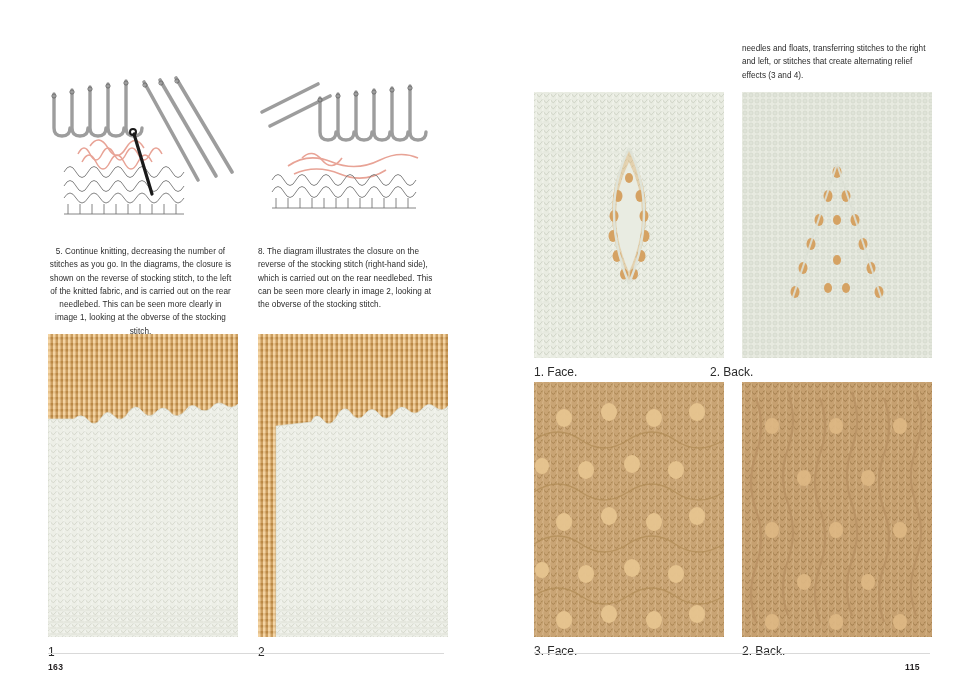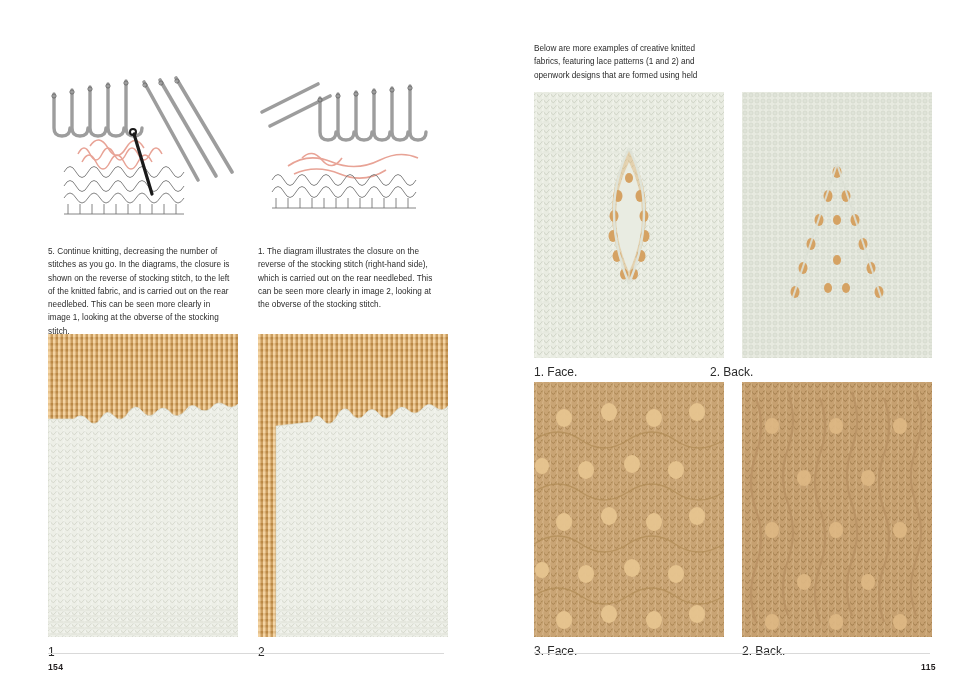--- a/index.html
+++ b/index.html
@@ -48,42 +48,42 @@
   }
   .folio {
     position: absolute;
     bottom: 28px;
     font-size: 8.6px;
     font-weight: bold;
     color: #231f20;
     letter-spacing: 0.04em;
   }
   .folio-left { left: 48px; }
-  .folio-right { right: 44px; text-align: center; }
+  .folio-right { right: 60px; text-align: center; }
   .rule {
     position: absolute;
     bottom: 46px;
     height: 1px;
     background: #d9d9d9;
   }
   .rule-left { left: 48px; width: 396px; }
   .rule-right { left: 534px; width: 396px; }
 
   
   .diagram-wrap {
     position: absolute;
     top: 76px;
   }
   .diagram-a { left: 48px; width: 190px; height: 150px; }
   .diagram-b { left: 258px; width: 190px; height: 150px; }
 
   .diagram-svg { display: block; }
 
   
-  .cap-a { position: absolute; top: 245px; left: 48px; width: 185px; }
+  .cap-a { position: absolute; top: 245px; left: 48px; width: 185px; text-align: center; }
   .cap-b { position: absolute; top: 245px; left: 258px; width: 186px; }
 
   
   .photo {
     position: absolute;
     overflow: hidden;
     background: #cfcfcf;
   }
   .photo-1 { top: 334px; left: 48px; width: 190px; height: 303px; }
   .photo-2 { top: 334px; left: 258px; width: 190px; height: 303px; }
@@ -208,21 +208,21 @@
         <g stroke="#777" stroke-width="0.9" fill="none">
           <path d="M14,104 q6,-11 12,0 q6,11 12,0 q6,-11 12,0 q6,11 12,0 q6,-11 12,0 q6,11 12,0 q6,-11 12,0 q6,11 12,0 q6,-11 12,0 q6,11 12,0 q6,-11 12,0 q6,11 12,0"></path>
           <path d="M14,116 q6,-11 12,0 q6,11 12,0 q6,-11 12,0 q6,11 12,0 q6,-11 12,0 q6,11 12,0 q6,-11 12,0 q6,11 12,0 q6,-11 12,0 q6,11 12,0 q6,-11 12,0 q6,11 12,0"></path>
           <path d="M18,122 l0,10 M30,122 l0,10 M42,122 l0,10 M54,122 l0,10 M66,122 l0,10 M78,122 l0,10 M90,122 l0,10 M102,122 l0,10 M114,122 l0,10 M126,122 l0,10 M138,122 l0,10 M150,122 l0,10"></path>
           <path d="M14,132 l144,0"></path>
         </g>
       </svg>
     </div>
 
     <div class="caption cap-a">5. Continue knitting, decreasing the number of stitches as you go. In the diagrams, the closure is shown on the reverse of stocking stitch, to the left of the knitted fabric, and is carried out on the rear needlebed. This can be seen more clearly in image 1, looking at the obverse of the stocking stitch.</div>
-    <div class="caption cap-b">1. The diagram illustrates the closure on the reverse of the stocking stitch (right-hand side), which is carried out on the rear needlebed. This can be seen more clearly in image 2, looking at the obverse of the stocking stitch.</div>
+    <div class="caption cap-b">8. The diagram illustrates the closure on the reverse of the stocking stitch (right-hand side), which is carried out on the rear needlebed. This can be seen more clearly in image 2, looking at the obverse of the stocking stitch.</div>
 
     <div class="photo photo-1">
       <div class="knit-base knit-tan"></div>
       <svg width="190" height="303" viewBox="0 0 190 303" style="position:absolute;inset:0;">
         <defs>
           <pattern id="creamknit1" width="7" height="6" patternUnits="userSpaceOnUse">
             <rect width="7" height="6" fill="#edefe7"></rect>
             <path d="M0,3 q1.75,-3.2 3.5,0 q1.75,3.2 3.5,0" stroke="#d2d6ca" stroke-width="0.9" fill="none"></path>
             <path d="M1.6,0 q1.9,2.6 0,6" stroke="#f7f8f3" stroke-width="0.7" fill="none"></path>
           </pattern>
@@ -255,26 +255,26 @@
                  q-7,13 -14,4 q-7,-9 -12,2 Z" fill="url(#creamknit2)" stroke="#d7dacf" stroke-width="0.6"></path>
         <rect x="18" y="272" width="172" height="31" fill="url(#creamknit2)" opacity="0.95"></rect>
         <g stroke="#cdd1c5" stroke-width="0.6" opacity="0.8">
           <path d="M18,276 L190,276 M18,282 L190,282 M18,288 L190,288 M18,294 L190,294 M18,300 L190,300"></path>
         </g>
       </svg>
     </div>
     <div class="figcap num-2">2</div>
 
     <div class="rule rule-left"></div>
-    <div class="folio folio-left">154</div>
+    <div class="folio folio-left">163</div>
   </div>
 
   <div class="page page-right"></div>
 
-  <div class="intro intro-col-1">Below are more examples of creative knitted fabrics, featuring lace patterns (1 and 2) and openwork designs that are formed using held</div>
+  <div class="intro intro-col-2">needles and floats, transferring stitches to the right and left, or stitches that create alternating relief effects (3 and 4).</div>
 
   <div class="rphoto rp1">
     <svg width="190" height="266" viewBox="0 0 190 266">
       <defs>
         <pattern id="rknit1" width="7" height="6" patternUnits="userSpaceOnUse">
           <rect width="7" height="6" fill="#e9ece2"></rect>
           <path d="M0,3 q1.75,-3.4 3.5,0 q1.75,3.4 3.5,0" stroke="#cfd4c6" stroke-width="1" fill="none"></path>
           <path d="M1.6,0 q2,2.6 0,6" stroke="#f6f7f1" stroke-width="0.8" fill="none"></path>
         </pattern>
       </defs>

